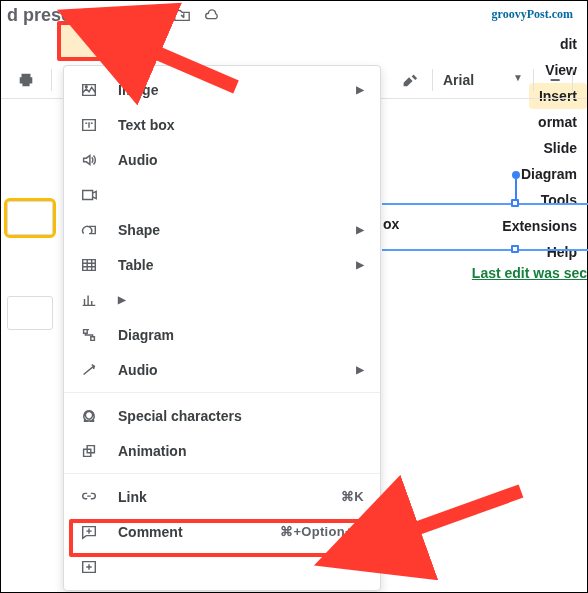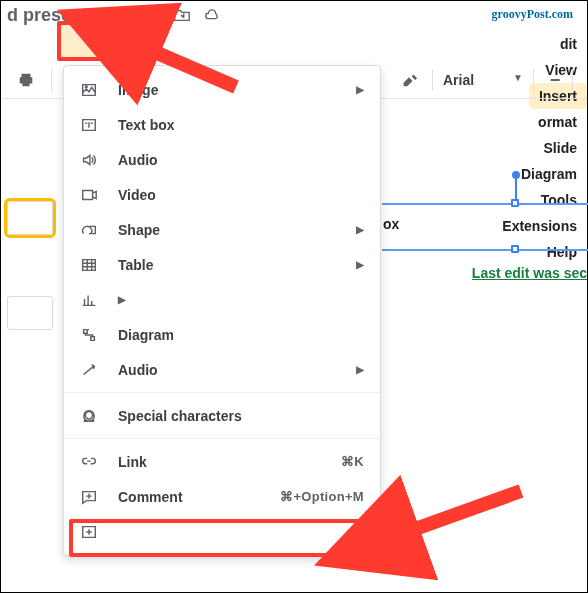--- a/index.html
+++ b/index.html
@@ -240,21 +240,20 @@
           </svg>
         </span>
         <span class="label">Audio</span>
       </div>
       <div class="row">
         <span class="micon">
           <svg viewBox="0 0 20 20">
             <path d="M3 5h11v10H3z M14 8l4-2v8l-4-2z"></path>
           </svg>
         </span>
-        <span class="label">Video</span>
       </div>
       <div class="row">
         <span class="micon">
           <svg viewBox="0 0 20 20">
             <path d="M4 14a5 5 0 118 0 M10 6h7v8h-7"></path>
           </svg>
         </span>
         <span class="label">Shape</span>
         <span class="sub">▶</span>
       </div>
@@ -293,20 +292,28 @@
         <span class="sub">▶</span>
       </div>
       <hr>
       <div class="row">
         <span class="micon">
           <svg viewBox="0 0 20 20">
             <path d="M10 4a6 6 0 00-3 11h-2v1h4v-3a4 4 0 112 0v3h4v-1h-2a6 6 0 00-3-11z"></path>
           </svg>
         </span>
         <span class="label">Special characters</span>
+      </div>
+      <div class="row">
+        <span class="micon">
+          <svg viewBox="0 0 20 20">
+            <path d="M8 4h8v8H8z M4 8h8v8H4z"></path>
+          </svg>
+        </span>
+        <span class="label">Animation</span>
       </div>
       <hr>
       <div class="row">
         <span class="micon">
           <svg viewBox="0 0 20 20">
             <path d="M8 12H6a3 3 0 010-6h2 M12 6h2a3 3 0 010 6h-2 M8 9h4"></path>
           </svg>
         </span>
         <span class="label">Link</span>
         <span class="shortcut">⌘K</span>

